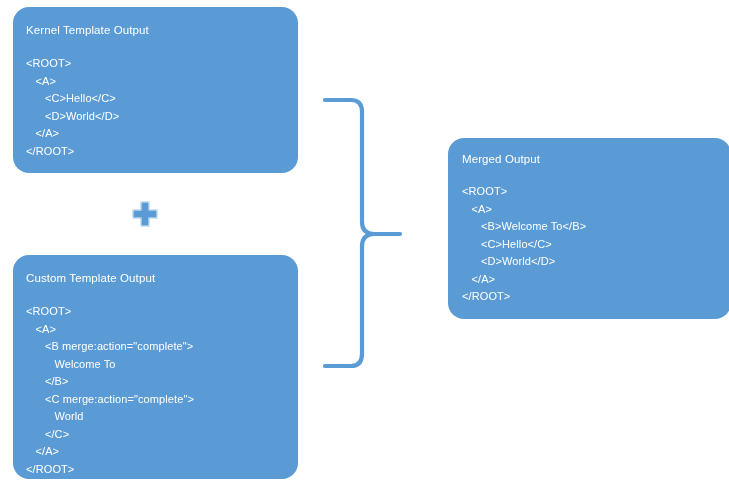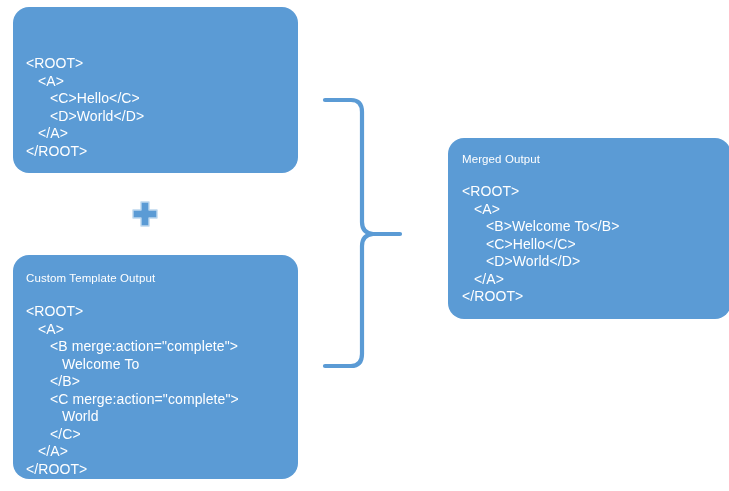--- a/index.html
+++ b/index.html
@@ -29,21 +29,21 @@
     position: absolute;
     font-size: 11.5px;
     line-height: 14px;
     color: #ffffff;
     white-space: nowrap;
     letter-spacing: 0.1px;
   }
 
   .box-code {
     position: absolute;
-    font-size: 14px;
+    font-size: 11px;
     line-height: 17.5px;
     color: #ffffff;
     white-space: pre;
     letter-spacing: 0.1px;
   }
 
   
   #box-kernel {
     left: 13px;
     top: 7px;
@@ -92,20 +92,21 @@
     height: 290px;
   }
   #brace-connector svg { display: block; }
 </style>
 </head>
 <body>
 
 <div id="canvas">
 
   <div class="shape-box" id="box-kernel">
+    <div class="box-title">Kernel Template Output</div>
     <div class="box-code">&lt;ROOT&gt;
    &lt;A&gt;
       &lt;C&gt;Hello&lt;/C&gt;
       &lt;D&gt;World&lt;/D&gt;
    &lt;/A&gt;
 &lt;/ROOT&gt;</div>
   </div>
 
   <div id="plus-operator">
     <svg width="28" height="28" viewBox="0 0 28 28" aria-hidden="true">

